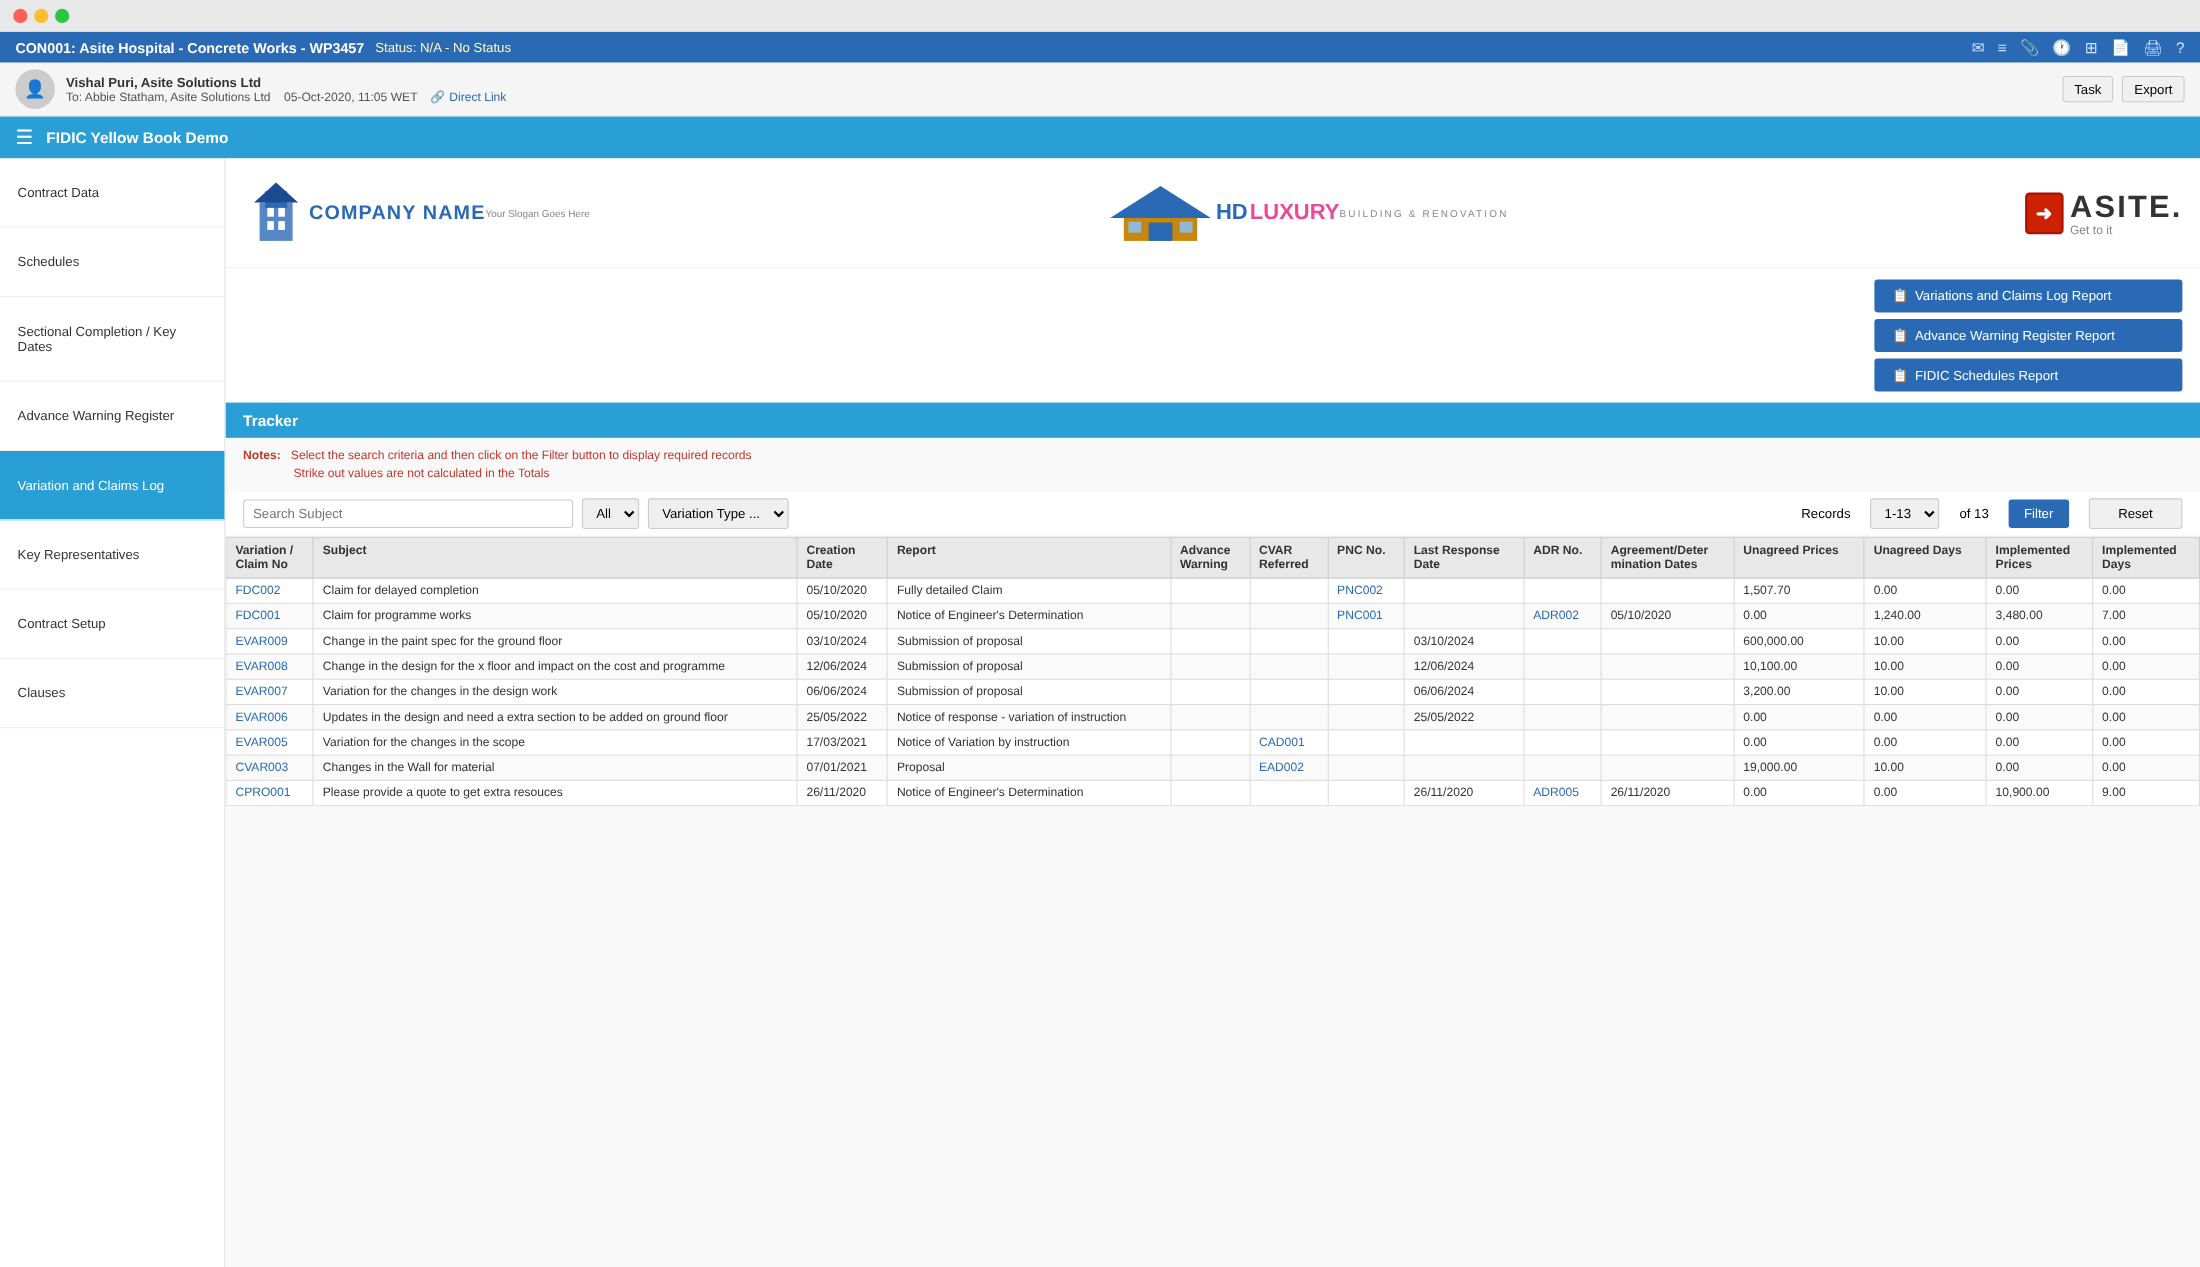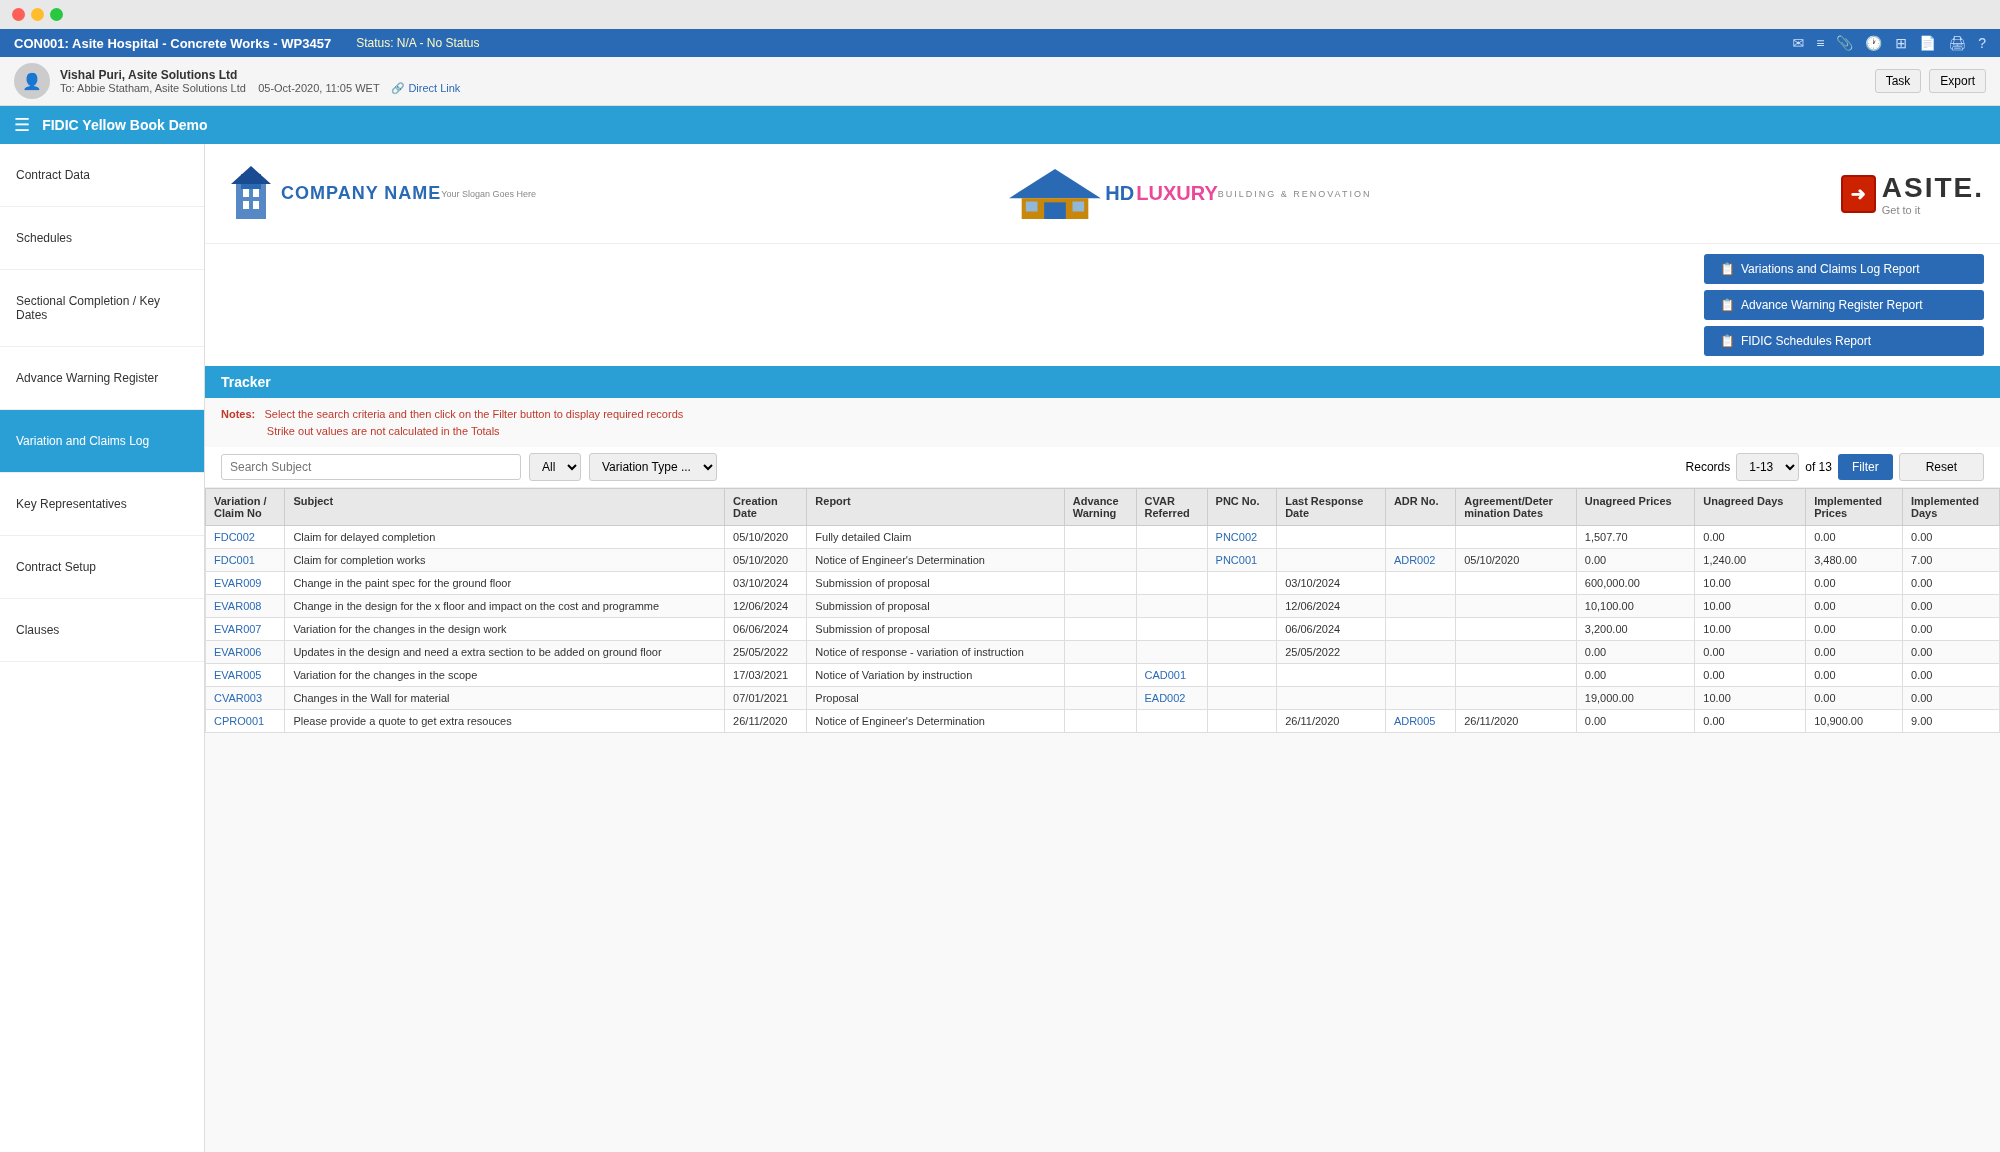--- a/index.html
+++ b/index.html
@@ -7,21 +7,21 @@
 
     
     .window-chrome { background: #e8e8e8; padding: 8px 12px; display: flex; align-items: center; gap: 6px; }
     .chrome-btn { width: 13px; height: 13px; border-radius: 50%; display: inline-block; }
     .chrome-red { background: #ff5f57; }
     .chrome-yellow { background: #ffbd2e; }
     .chrome-green { background: #28c840; }
 
     
     .top-bar { background: #2a6ab5; color: white; padding: 6px 14px; display: flex; align-items: center; justify-content: space-between; }
-    .top-bar-left { display: flex; align-items: center; gap: 25px; font-size: 13px; font-weight: bold; }
+    .top-bar-left { display: flex; align-items: center; gap: 10px; font-size: 13px; font-weight: bold; }
     .top-bar-status { font-size: 12px; font-weight: normal; color: #fef9c3; }
     .top-bar-icons { display: flex; gap: 12px; align-items: center; }
     .top-bar-icons span { color: #cce0ff; font-size: 14px; cursor: pointer; }
 
     
     .sub-bar { background: #f5f5f5; padding: 6px 14px; display: flex; align-items: center; justify-content: space-between; border-bottom: 1px solid #ddd; }
     .sub-bar-left { display: flex; align-items: center; gap: 10px; }
     .avatar { width: 36px; height: 36px; border-radius: 50%; background: #ccc; overflow: hidden; display: flex; align-items: center; justify-content: center; font-size: 16px; color: #666; }
     .user-info { font-size: 12px; }
     .user-name { font-weight: bold; color: #333; }
@@ -61,21 +61,21 @@
 
     
     .tracker-header { background: #2a9fd6; color: white; padding: 8px 16px; font-size: 14px; font-weight: bold; }
 
     .notes-bar { padding: 8px 16px; color: #c0392b; font-size: 11px; line-height: 1.5; }
 
     
     .filter-row { padding: 6px 16px; display: flex; align-items: center; gap: 8px; background: white; border-bottom: 1px solid #eee; }
     .filter-row input { padding: 5px 8px; border: 1px solid #ccc; border-radius: 3px; font-size: 12px; width: 300px; }
     .filter-row select { padding: 5px 8px; border: 1px solid #ccc; border-radius: 3px; font-size: 12px; }
-    .records-info { margin-left: auto; display: flex; align-items: center; gap: 6px; font-size: 12px; justify-content: space-between; }
+    .records-info { margin-left: auto; display: flex; align-items: center; gap: 18px; font-size: 12px; justify-content: space-between; }
     .filter-btn { background: #2a6ab5; color: white; border: none; padding: 6px 14px; font-size: 12px; cursor: pointer; border-radius: 3px; }
     .reset-btn { background: #f0f0f0; border: 1px solid #ccc; padding: 6px 26px; font-size: 12px; cursor: pointer; border-radius: 3px; }
 
     
     .data-table { width: 100%; border-collapse: collapse; font-size: 11px; background: white; }
     .data-table th { background: #e8e8e8; border: 1px solid #ccc; padding: 6px 8px; text-align: left; font-size: 11px; font-weight: bold; color: #333; vertical-align: top; }
     .data-table td { border: 1px solid #ddd; padding: 5px 8px; vertical-align: top; color: #333; }
     .data-table tr:nth-child(even) td { background: #fafafa; }
     .link-cell { color: #2a6ab5; cursor: pointer; text-decoration: none; }
 
@@ -270,21 +270,21 @@
               <td></td>
               <td></td>
               <td></td>
               <td>1,507.70</td>
               <td>0.00</td>
               <td>0.00</td>
               <td>0.00</td>
             </tr>
             <tr>
               <td><a class="link-cell" href="#">FDC001</a></td>
-              <td>Claim for completion works</td>
+              <td>Claim for programme works</td>
               <td>05/10/2020</td>
               <td>Notice of Engineer's Determination</td>
               <td></td>
               <td></td>
               <td><a class="link-cell" href="#">PNC001</a></td>
               <td></td>
               <td><a class="link-cell" href="#">ADR002</a></td>
               <td>05/10/2020</td>
               <td>0.00</td>
               <td>1,240.00</td>

